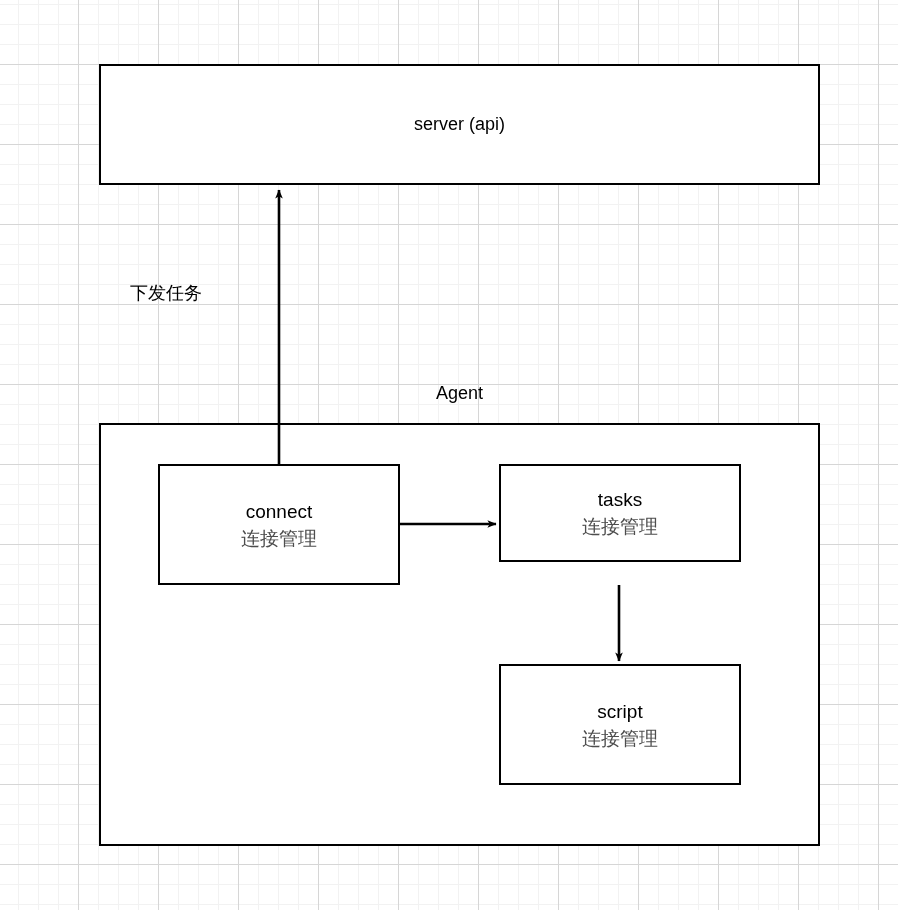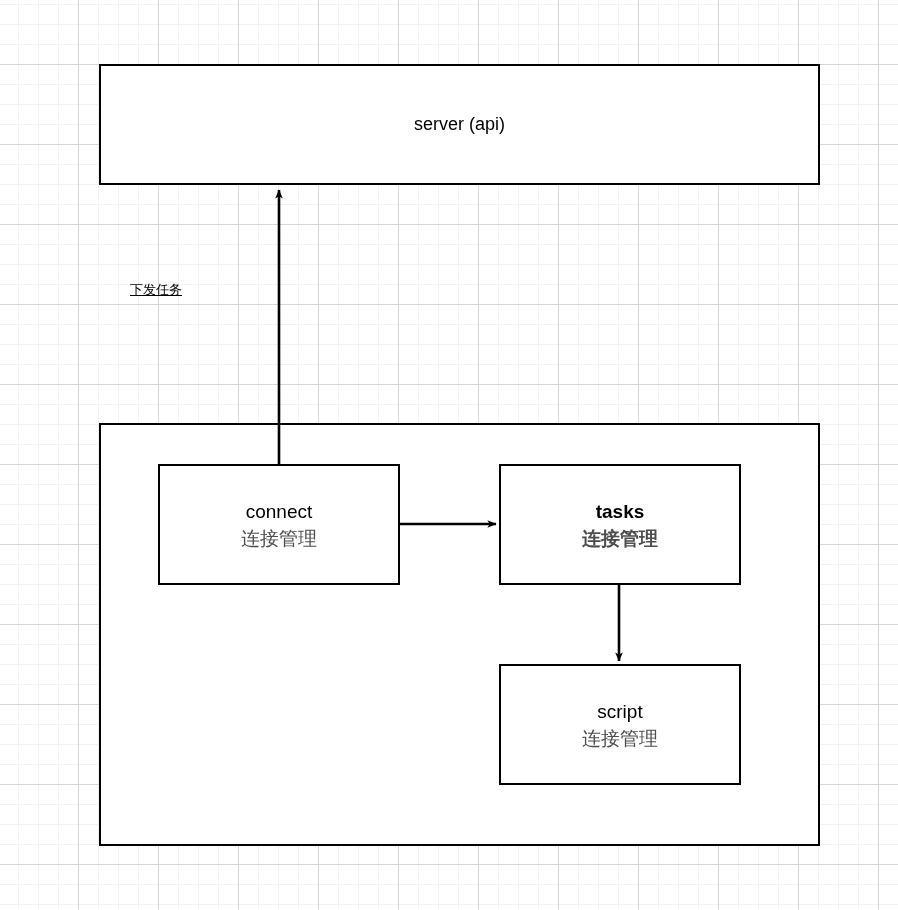--- a/index.html
+++ b/index.html
@@ -90,37 +90,36 @@
     color: #000000;
     z-index: 4;
   }
 
   #connect-node {
     left: 158px; top: 464px;
     width: 242px; height: 121px;
   }
   #tasks-node {
     left: 499px; top: 464px;
-    width: 242px; height: 121px; font-weight: bold;
+    width: 242px; height: 98px;
   }
   #script-node {
     left: 499px; top: 664px;
     width: 242px; height: 121px;
   }
 
   
   #edge-label-dispatch {
     position: absolute;
     left: 130px;
     top: 281px;
-    font-size: 13px;
+    font-size: 18px;
     color: #000000;
     white-space: nowrap;
     z-index: 4;
-    text-decoration: underline;
   }
 
   
   #edges {
     position: absolute;
     left: 0; top: 0;
     width: 898px; height: 910px;
     z-index: 2;
     pointer-events: none;
   }
@@ -149,20 +148,21 @@
       <line x1="619" y1="585" x2="619" y2="661" stroke="#000000" stroke-width="2.6" marker-end="url(#arrow-head)"></line>
     </g>
   </svg>
 
   <div class="node" id="server-node">
     <span class="label-en">server (api)</span>
   </div>
 
   <div id="agent-container"></div>
 
+  <div id="agent-caption">Agent</div>
 
   <div id="edge-label-dispatch">下发任务</div>
 
   <div class="node" id="connect-node">
     <span class="label-en">connect</span>
     <span class="label-cn">连接管理</span>
   </div>
 
   <div class="node" id="tasks-node">
     <span class="label-en">tasks</span>

